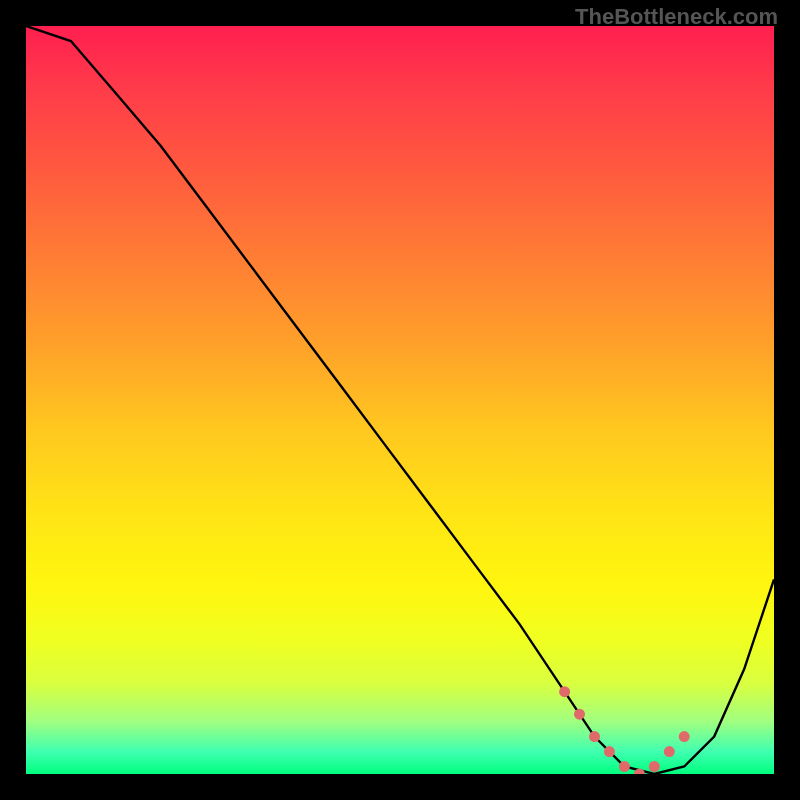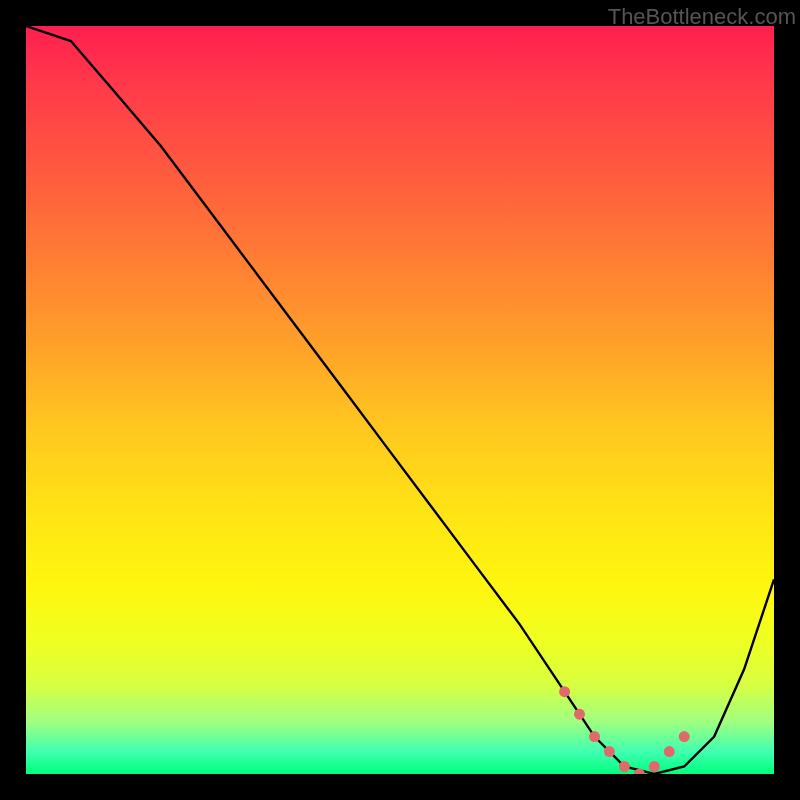--- a/index.html
+++ b/index.html
@@ -7,24 +7,24 @@
     padding: 0;
     width: 800px;
     height: 800px;
     background: #000;
     position: relative;
     font-family: Arial, sans-serif;
   }
   .watermark {
     position: absolute;
     top: 4px;
-    right: 4px;
+    right: 22px;
     color: #555;
     font-size: 22px;
-    font-weight: normal;
+    font-weight: bold;
     z-index: 10;
   }
   .plot-area {
     position: absolute;
     left: 26px;
     top: 26px;
     width: 748px;
     height: 748px;
     background: linear-gradient(to bottom,
       #ff1f4f 0%,

